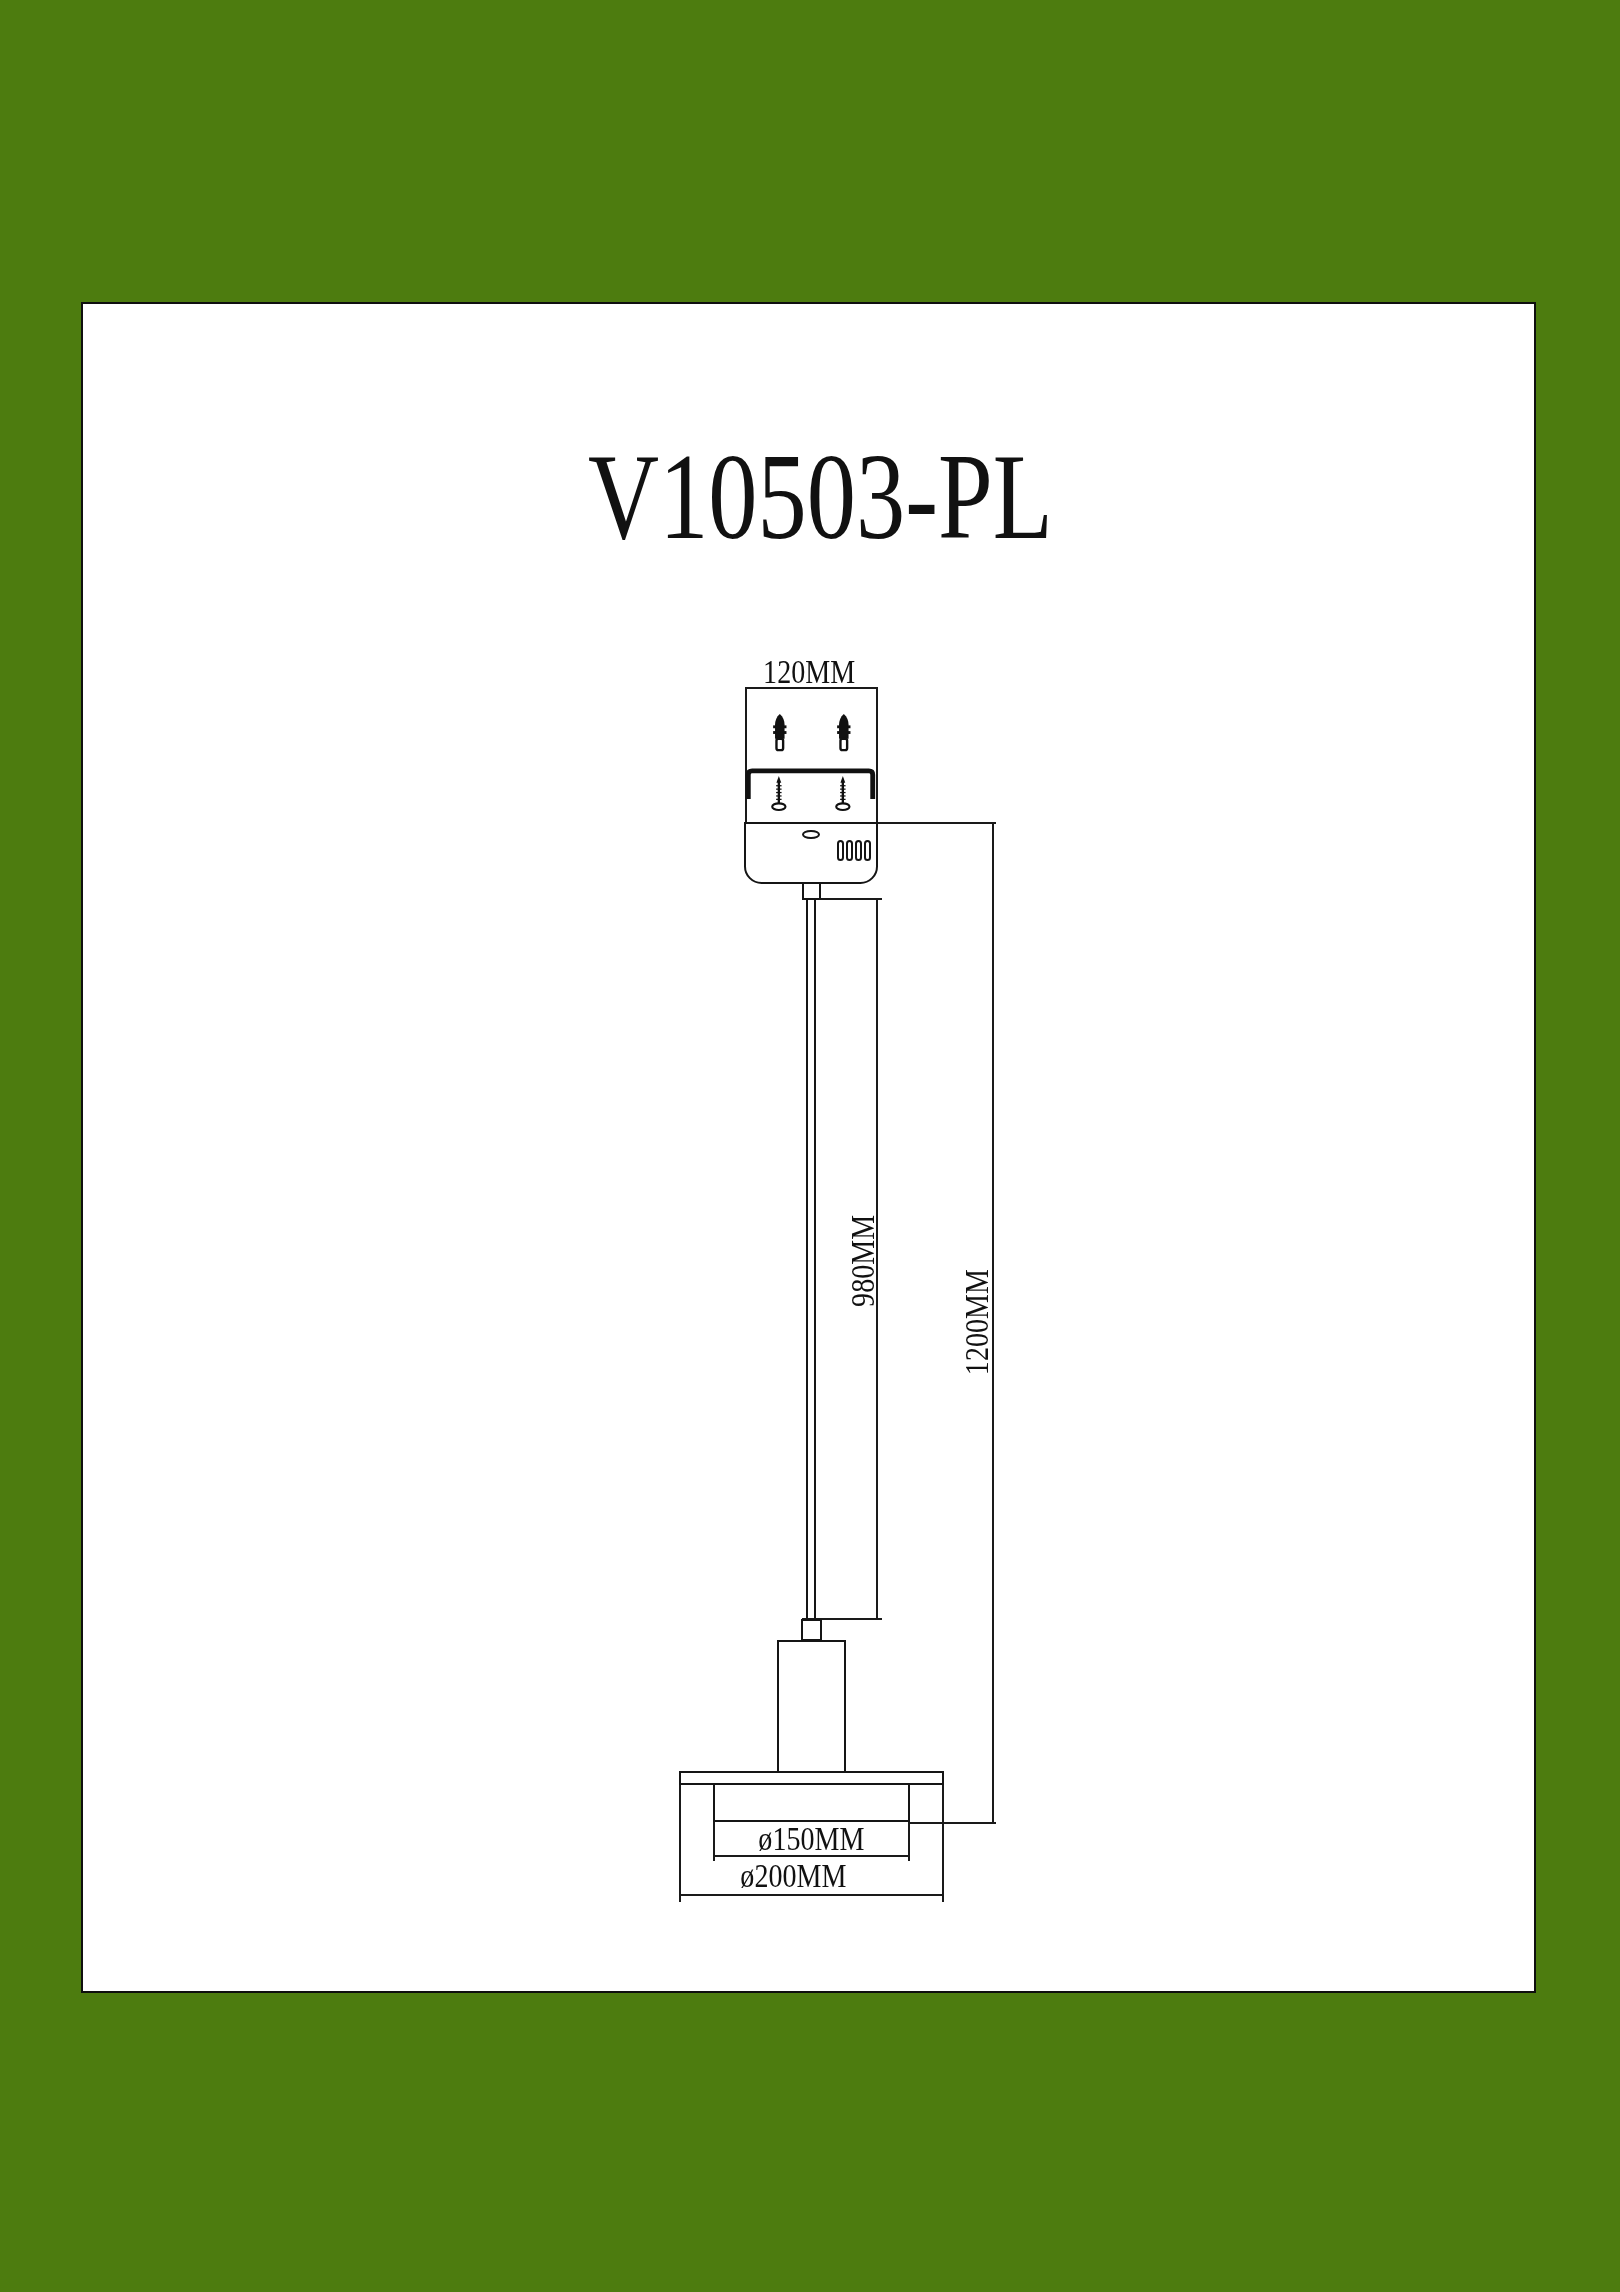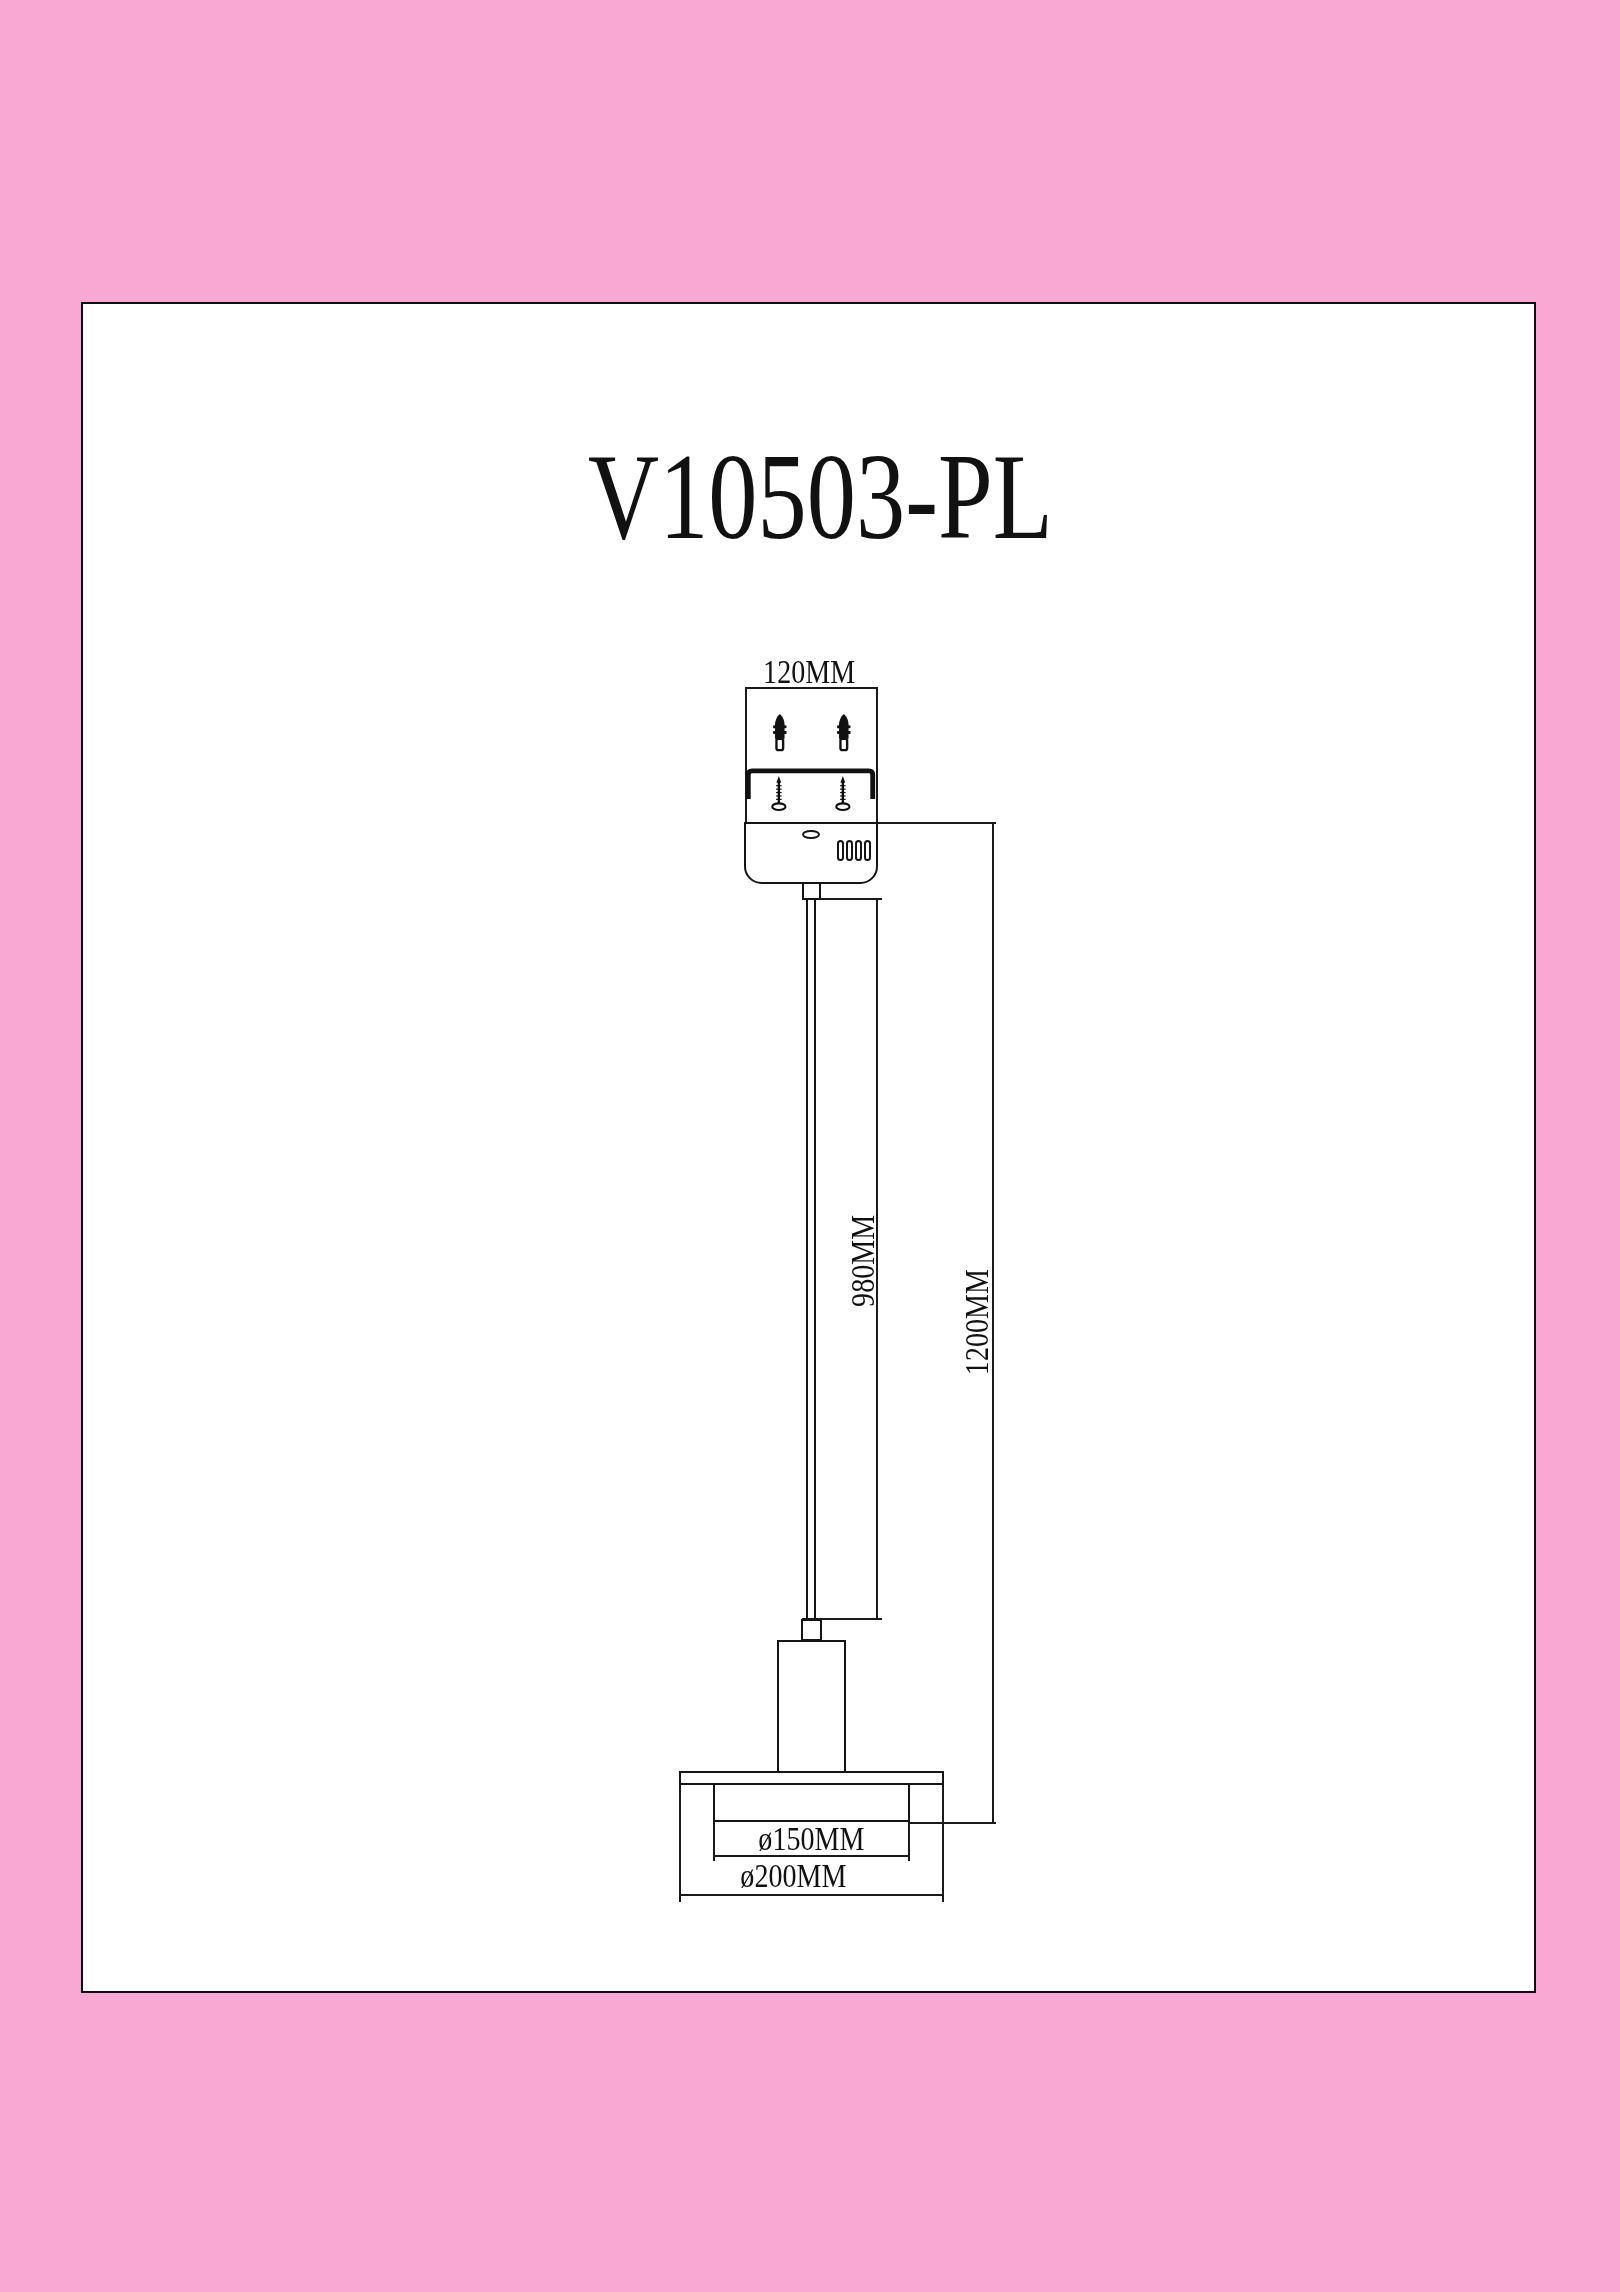--- a/index.html
+++ b/index.html
@@ -1,19 +1,19 @@
 <!DOCTYPE html>
 <html><head>
 <meta charset="utf-8">
 <style>
   html,body{margin:0;padding:0;background:#f6f6f6;}
   .canvas{
     position:relative;
     width:1620px;height:2293px;
-    background:#f9a8d4;
+    background:#4d7c0f;
     font-family:"Liberation Serif","DejaVu Serif",serif;
     color:#111;
     overflow:hidden;
   }
   .abs{position:absolute;}
   .hline{position:absolute;background:#1a1a1a;height:2px;}
   .vline{position:absolute;background:#1a1a1a;width:2px;}
   .frame{
     position:absolute;left:81px;top:302px;width:1455px;height:1691px;
     border:2.9px solid #0f0f0f;box-sizing:border-box;background:#fff;

